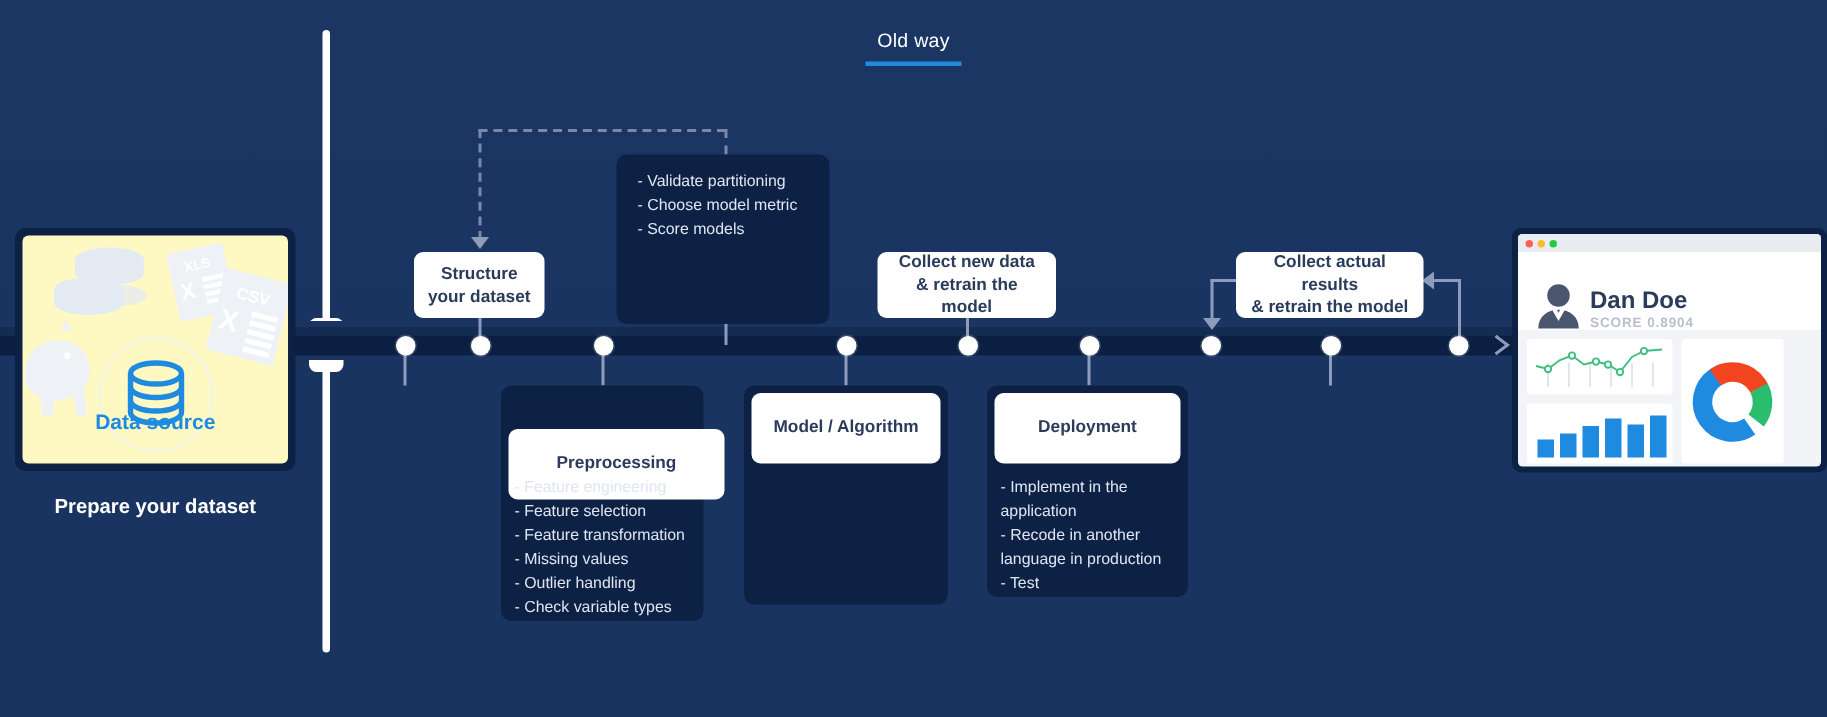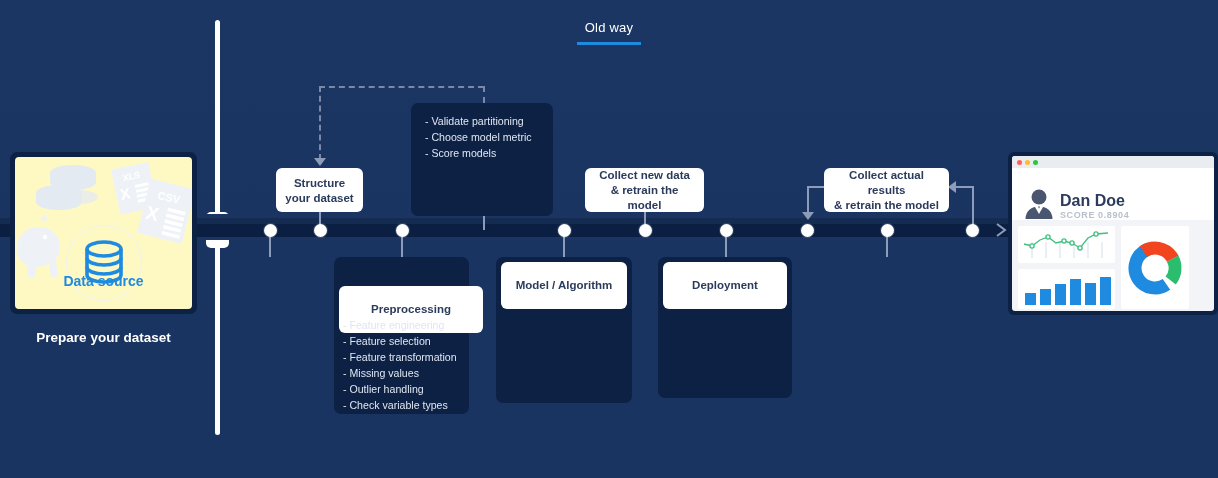--- a/index.html
+++ b/index.html
@@ -280,20 +280,25 @@
   <div class="block" style="left:496px; top:257px; width:136px; height:146px;">
     <div class="pill" style="left:5px; top:5px; width:126px; height:47px;">
       <span>Model / Algorithm</span>
     </div>
   </div>
 
   <div class="block" style="left:658px; top:257px; width:134px; height:141px;">
     <div class="pill" style="left:5px; top:5px; width:124px; height:47px;">
       <span>Deployment</span>
     </div>
+    <div class="bullets" style="left:9px; top:60px;">- Implement in the
+  application
+- Recode in another
+  language in production
+- Test</div>
   </div>
 
 
   <div class="ds-frame">
     <div class="ds-inner">
       <svg width="177" height="152" viewBox="0 0 177 152">
 
         <g fill="#eef2f7">
           <path d="M2 96 c-2-16 8-26 22-26 c10 0 16 5 19 11 c3 7 2 16-2 21 l2 18 h-7 l-2-13 c-4 2-9 3-13 3 l-1 10 h-7 l-1-12 c-5-2-9-6-10-12z"></path>
           <circle cx="30" cy="80" r="2.2" fill="#ffffff"></circle>

